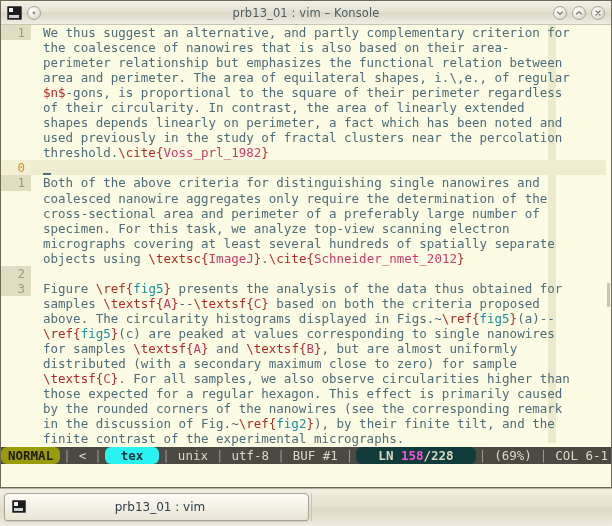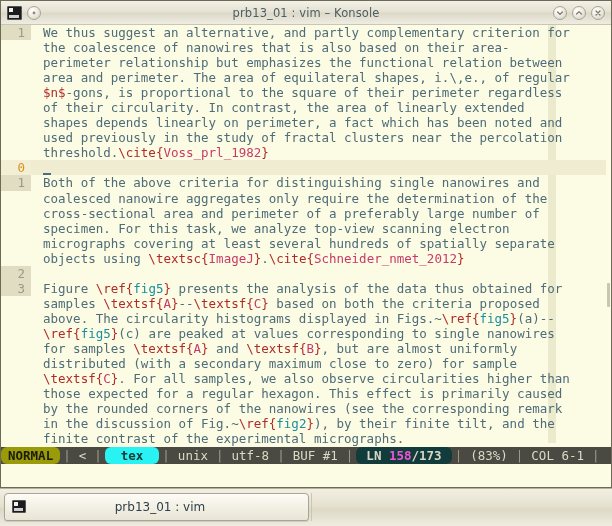--- a/index.html
+++ b/index.html
@@ -194,21 +194,21 @@
     align-items: center;
     padding: 0 5px;
     white-space: pre;
     color: #dcd9c6;
     background: #4a4a43;
     border-radius: 6px;
   }
   .st-mode   { background: #9a9b08; color: #1c1c0e; font-weight: bold; padding: 0 7px; }
   .st-sep    { color: #9c9a86; padding: 0 3px; background: #4a4a43; }
   .st-ft     { background: #29f2f2; color: #163a3a; font-weight: bold; padding: 0 16px; }
-  .st-ln     { background: #123b3b; padding: 0 10px; color: #d9d6c4; font-weight: bold; }
+  .st-ln     { background: #123b3b; padding: 0 22px; color: #d9d6c4; font-weight: bold; }
   .st-ln .num{ color: #f055d8; font-weight: bold; }
   .st-fill   { flex: 1 1 auto; background: #4a4a43; }
 
   
   #under-status {
     position: absolute;
     left: 0; bottom: 0;
     width: 612px;
     height: 23px;
     background: #fcfbe3;
@@ -319,23 +319,23 @@
         <span class="st">&lt;</span>
         <span class="st st-sep">|</span>
         <span class="st st-ft">tex</span>
         <span class="st st-sep">|</span>
         <span class="st">unix</span>
         <span class="st st-sep">|</span>
         <span class="st">utf-8</span>
         <span class="st st-sep">|</span>
         <span class="st">BUF #1</span>
         <span class="st st-sep">|</span>
-        <span class="st st-ln"><span>LN</span>&nbsp;<span class="num">158</span><span>/173</span></span>
-        <span class="st st-sep">|</span>
-        <span class="st">(83%)</span>
+        <span class="st st-ln"><span>LN</span>&nbsp;<span class="num">158</span><span>/228</span></span>
+        <span class="st st-sep">|</span>
+        <span class="st">(69%)</span>
         <span class="st st-sep">|</span>
         <span class="st">COL 6-1</span>
         <span class="st st-sep">|</span>
         <span class="st-fill"></span>
       </div>
 
       <div id="under-status"></div>
     </div>
   </div>
 

